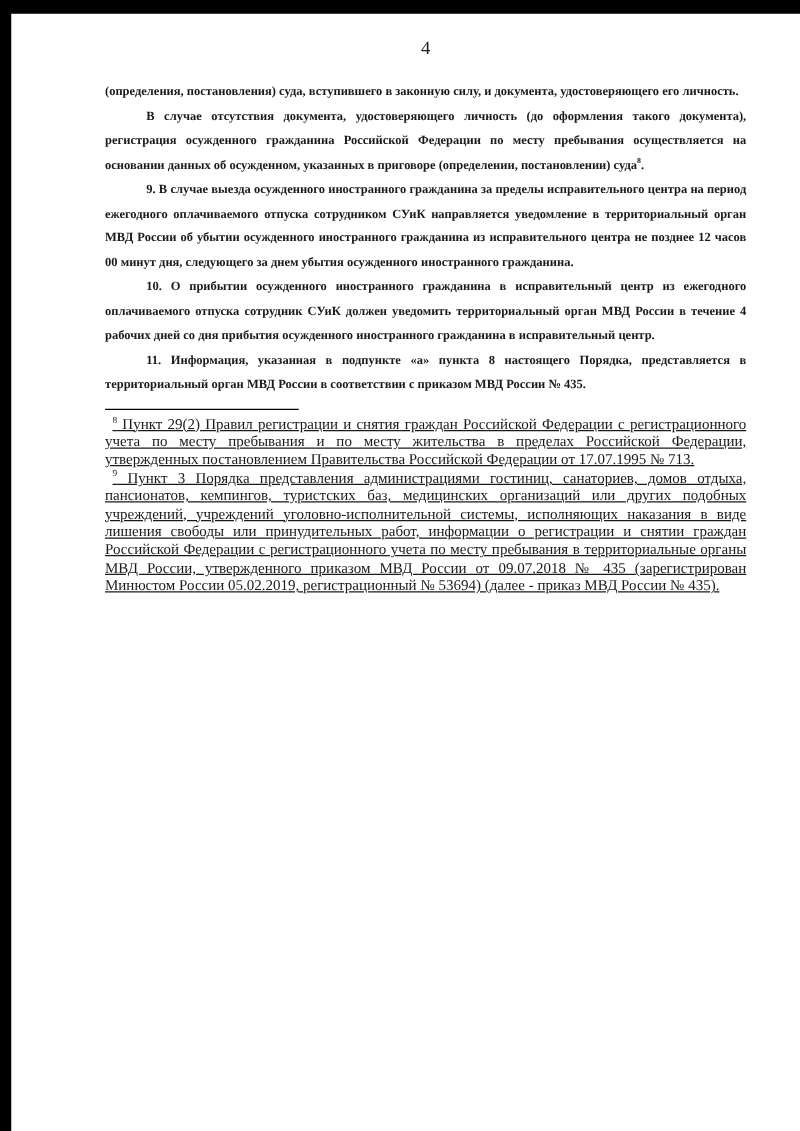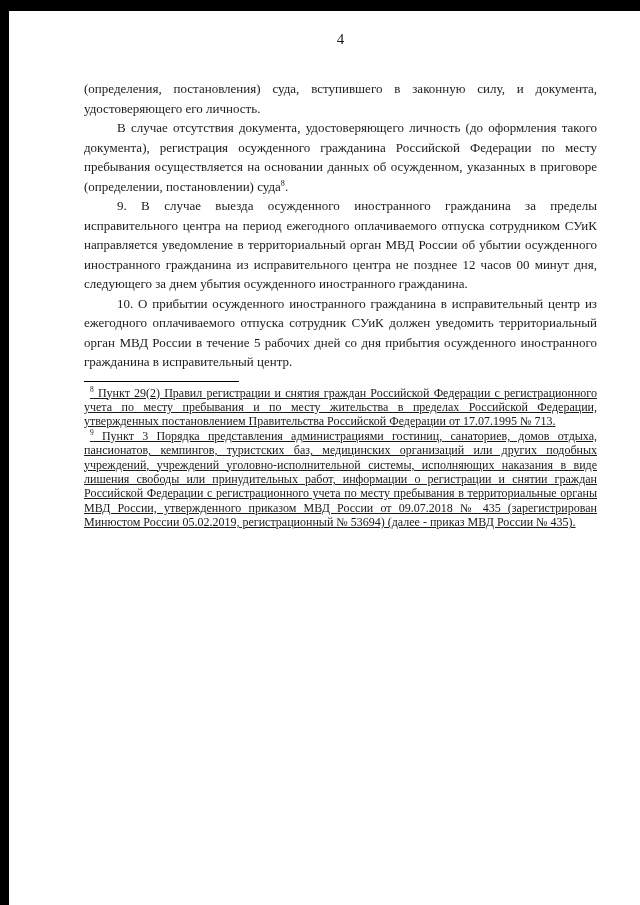--- a/index.html
+++ b/index.html
@@ -34,24 +34,25 @@
     top: 0;
     width: 513px;
   }
   .page-number {
     margin-top: 31px;
     text-align: center;
     font-size: 15px;
     line-height: 16px;
   }
   .body-text {
-    margin-top: 32px;
-    font-size: 13px;
+    margin-top: 17px;
+    font-size: 10px;
     line-height: 19.5px;
     text-align: justify;
+    font-weight: bold;
   }
   .body-text p.para {
     margin: 0;
   }
   .body-text p.para.indent {
     text-indent: 33px;
   }
   sup {
     font-size: 0.62em;
     line-height: 0;
@@ -80,21 +81,22 @@
 
 <div class="page">
   <div class="scan-border-top"></div>
   <div class="scan-border-left"></div>
   <div class="content">
     <div class="page-number">4</div>
     <div class="body-text">
         <p class="para">(определения, постановления) суда, вступившего в законную силу, и документа, удостоверяющего его личность.</p>
         <p class="para indent">В случае отсутствия документа, удостоверяющего личность (до оформления такого документа), регистрация осужденного гражданина Российской Федерации по месту пребывания осуществляется на основании данных об осужденном, указанных в приговоре (определении, постановлении) суда<sup>8</sup>.</p>
         <p class="para indent">9. В случае выезда осужденного иностранного гражданина за пределы исправительного центра на период ежегодного оплачиваемого отпуска сотрудником СУиК направляется уведомление в территориальный орган МВД России об убытии осужденного иностранного гражданина из исправительного центра не позднее 12 часов 00 минут дня, следующего за днем убытия осужденного иностранного гражданина.</p>
-        <p class="para indent">10. О прибытии осужденного иностранного гражданина в исправительный центр из ежегодного оплачиваемого отпуска сотрудник СУиК должен уведомить территориальный орган МВД России в течение 5 рабочих дней со дня прибытия осужденного иностранного гражданина в исправительный центр.</p>
+        <p class="para indent">10. О прибытии осужденного иностранного гражданина в исправительный центр из ежегодного оплачиваемого отпуска сотрудник СУиК должен уведомить территориальный орган МВД России в течение 4 рабочих дней со дня прибытия осужденного иностранного гражданина в исправительный центр.</p>
+        <p class="para indent">11. Информация, указанная в подпункте «а» пункта 8 настоящего Порядка, представляется в территориальный орган МВД России в соответствии с приказом МВД России № 435.</p>
       </div>
     <div class="footnote-sep"></div>
     <div class="footnotes">
         <p class="footnote"><sup>8</sup> Пункт 29(2) Правил регистрации и снятия граждан Российской Федерации с регистрационного учета по месту пребывания и по месту жительства в пределах Российской Федерации, утвержденных постановлением Правительства Российской Федерации от 17.07.1995 № 713.</p>
         <p class="footnote"><sup>9</sup> Пункт 3 Порядка представления администрациями гостиниц, санаториев, домов отдыха, пансионатов, кемпингов, туристских баз, медицинских организаций или других подобных учреждений, учреждений уголовно-исполнительной системы, исполняющих наказания в виде лишения свободы или принудительных работ, информации о регистрации и снятии граждан Российской Федерации с регистрационного учета по месту пребывания в территориальные органы МВД России, утвержденного приказом МВД России от 09.07.2018 № 435 (зарегистрирован Минюстом России 05.02.2019, регистрационный № 53694) (далее - приказ МВД России № 435).</p>
       </div>
   </div>
 </div>
 
 </body></html>

